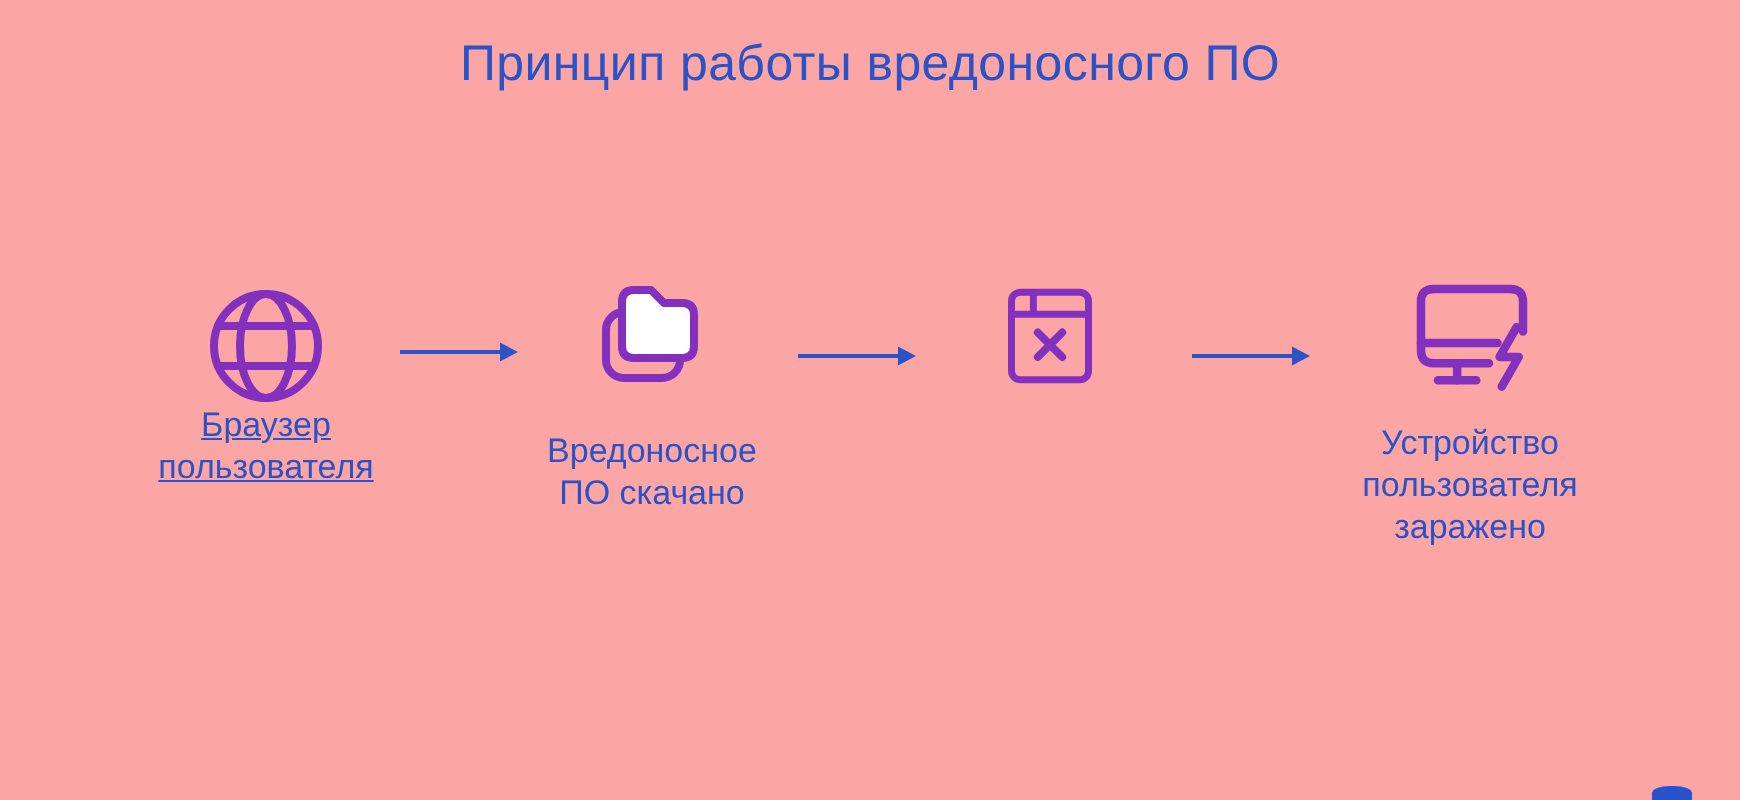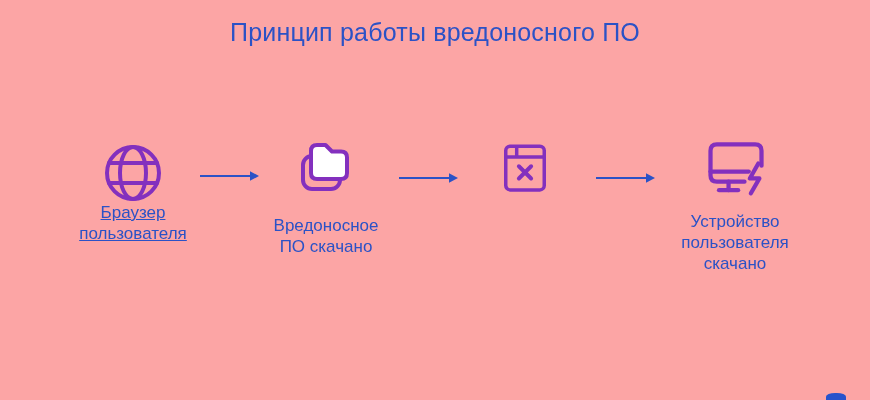--- a/index.html
+++ b/index.html
@@ -96,17 +96,17 @@
     <svg viewBox="0 0 64 64" fill="none" stroke="#8330be" stroke-width="4" stroke-linecap="round" stroke-linejoin="round">
       <path d="M56 27 V13 q0 -6 -6 -6 H14 q-6 0 -6 6 v23 q0 6 6 6 h26"></path>
       <path d="M8 32.5 H44"></path>
       <path d="M25 42 V50"></path>
       <path d="M16 50 H34"></path>
       <path d="M53 25 L45 39 H54 L46 53"></path>
     </svg>
   </div>
   <div class="step-label" id="label-4">Устройство
 пользователя
-скачано</div>
+заражено</div>
 
   <div class="logo-fragment"></div>
 
 </div>
 
 </body></html>

